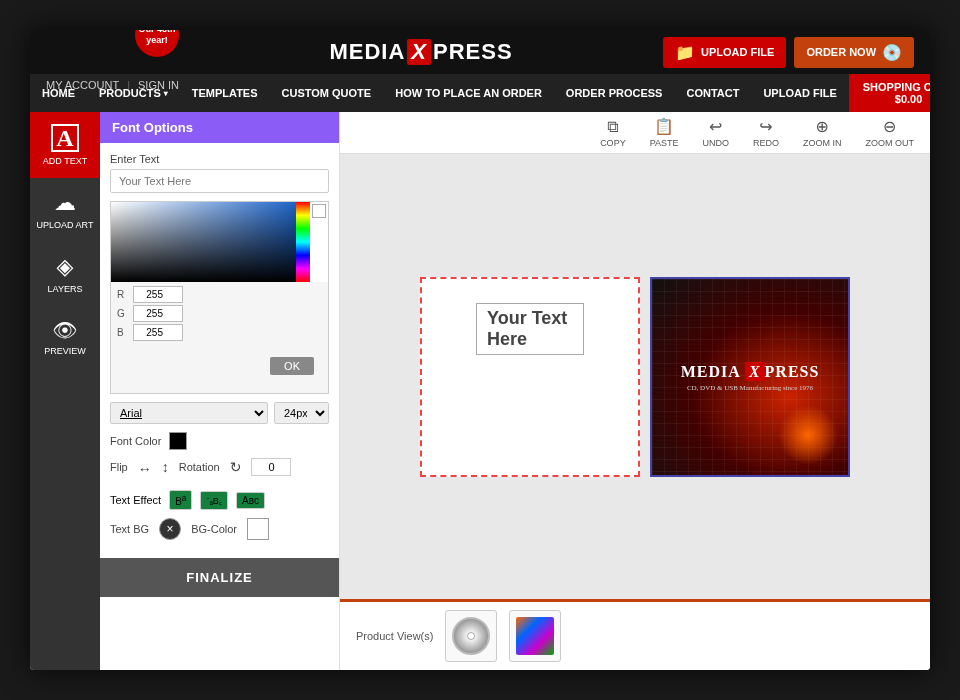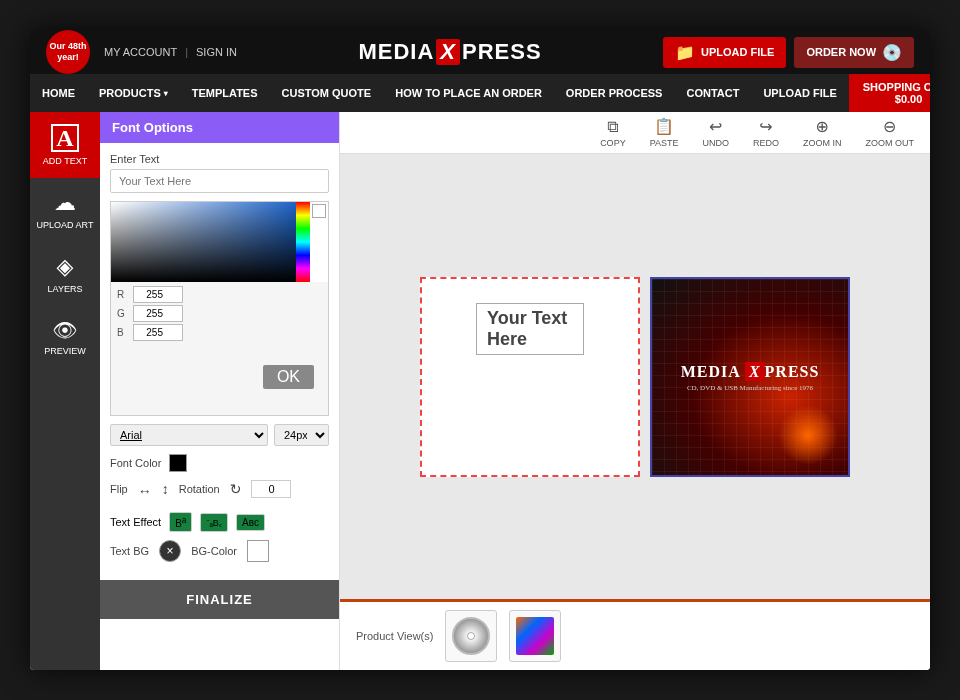--- a/index.html
+++ b/index.html
@@ -25,22 +25,23 @@
     .top-bar {
       background: #111;
       height: 44px;
       display: flex;
       align-items: center;
       justify-content: space-between;
       padding: 0 16px;
     }
     .top-bar-left {
       display: flex;
-      align-items: center;
-      gap: 14px;
+      align-items: flex-end;
+      gap: 22px;
+      flex-direction: column;
     }
     .badge-48 {
       background: #cc0000;
       color: white;
       border-radius: 50%;
       width: 44px;
       height: 44px;
       display: flex;
       flex-direction: column;
       align-items: center;
@@ -86,21 +87,21 @@
       padding: 6px 12px;
       font-size: 11px;
       font-weight: bold;
       border-radius: 3px;
       cursor: pointer;
       display: flex;
       align-items: center;
       gap: 6px;
     }
     .btn-order-now {
-      background: #7f1d1d;
+      background: #c2410c;
       color: white;
       border: none;
       padding: 6px 12px;
       font-size: 11px;
       font-weight: bold;
       border-radius: 3px;
       cursor: pointer;
       display: flex;
       align-items: center;
       gap: 6px;
@@ -239,24 +240,24 @@
       border: 1px solid #bbb;
       padding: 2px 4px;
       font-size: 10px;
       text-align: right;
     }
     .ok-btn {
       background: #888;
       color: white;
       border: none;
       padding: 3px 14px;
-      font-size: 16px;
+      font-size: 11px;
       cursor: pointer;
       border-radius: 2px;
-      margin: 20px 6px;
+      margin: 12px 6px;
     }
     .font-row {
       display: flex;
       align-items: center;
       gap: 6px;
       margin-bottom: 8px;
     }
     .font-select {
       flex: 1;
       border: 1px solid #ccc;

